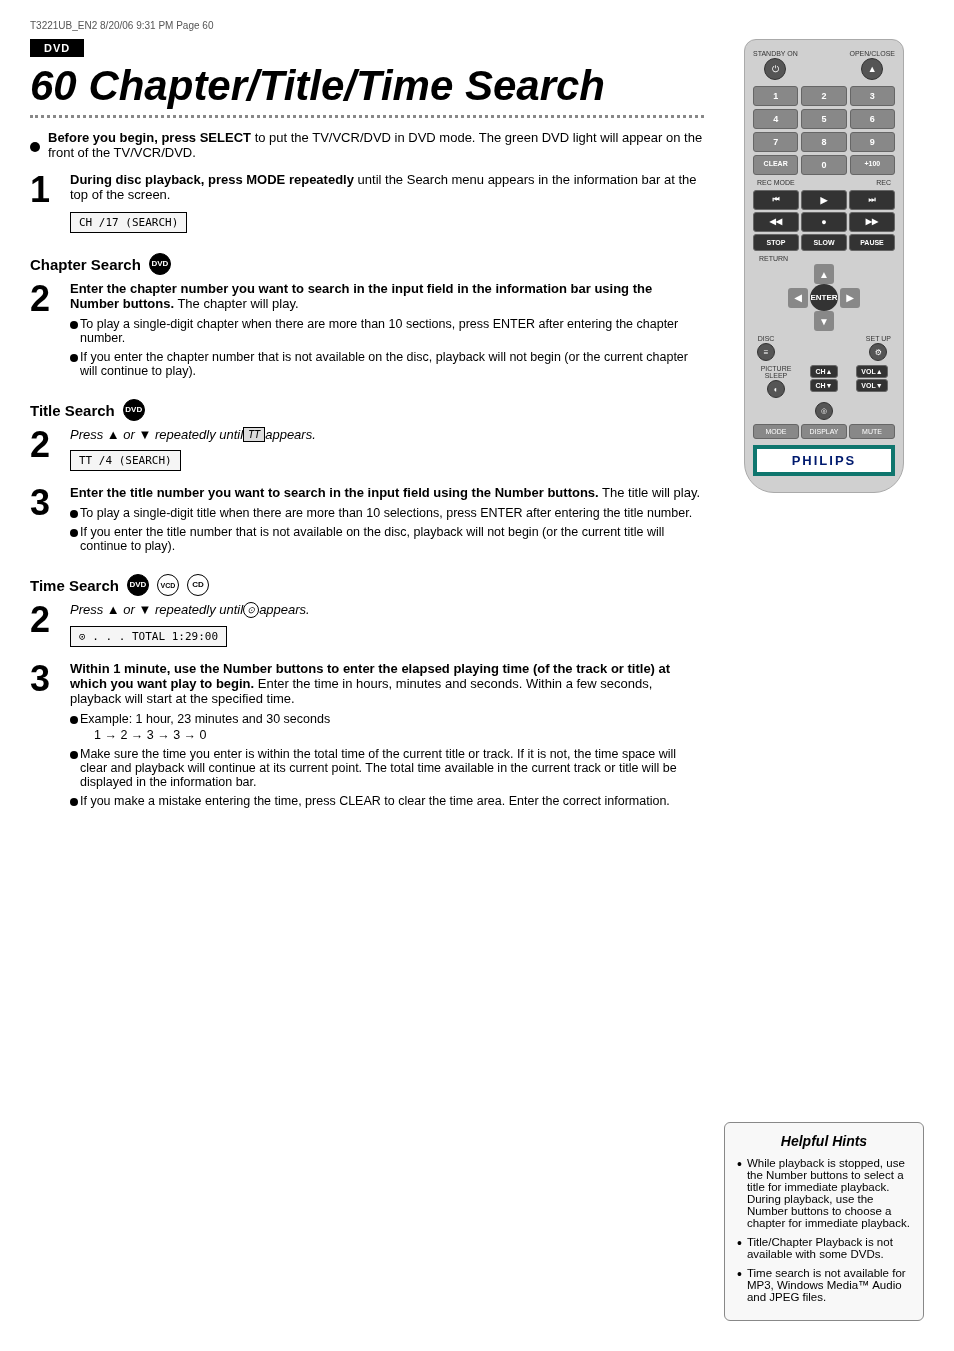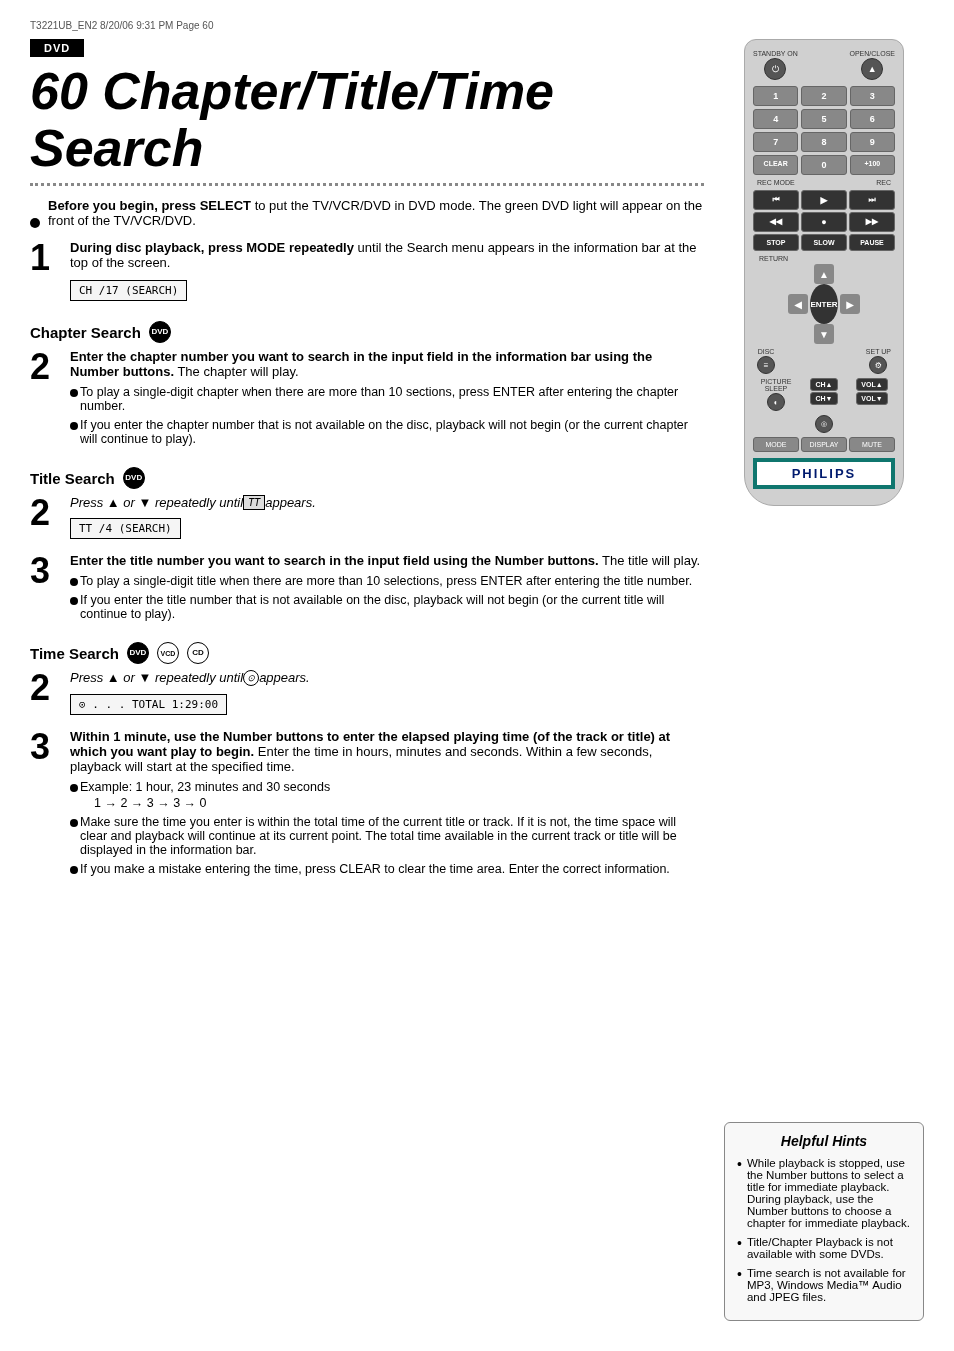--- a/index.html
+++ b/index.html
@@ -54,38 +54,38 @@
       font-size: 11px;
       font-weight: bold;
       padding: 3px 14px;
       display: inline-block;
       margin-bottom: 6px;
       letter-spacing: 1px;
     }
 
     
     .page-title {
-      font-size: 52px;
+      font-size: 42px;
       font-weight: bold;
       font-style: italic;
       line-height: 1.1;
       margin-bottom: 4px;
     }
 
     
     .dotted-line {
       border: none;
       border-top: 3px dotted #888;
       margin: 6px 0 12px 0;
     }
 
     
     .intro-bullet {
       display: flex;
-      align-items: flex-end;
+      align-items: center;
       gap: 8px;
       margin-bottom: 12px;
       font-size: 13px;
     }
     .bullet-circle {
       width: 10px;
       height: 10px;
       background: #000;
       border-radius: 50%;
       flex-shrink: 0;
@@ -301,21 +301,21 @@
       display: flex;
       align-items: center;
       gap: 2px;
     }
 
     .nav-center {
       background: #333;
       color: #fff;
       border-radius: 50%;
       width: 28px;
-      height: 40px;
+      height: 27px;
       display: flex;
       align-items: center;
       justify-content: center;
       font-size: 8px;
       font-weight: bold;
       cursor: pointer;
     }
 
     .nav-arrow {
       background: #888;

